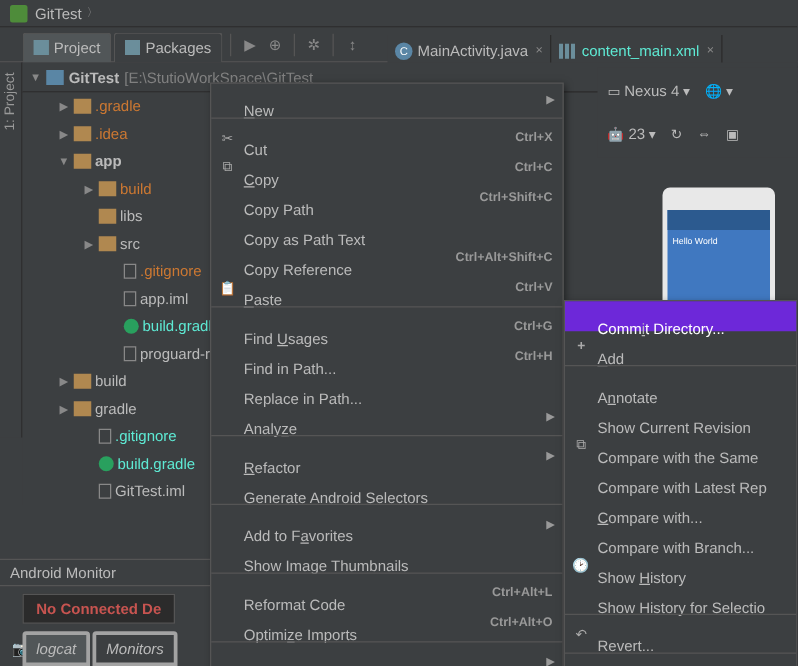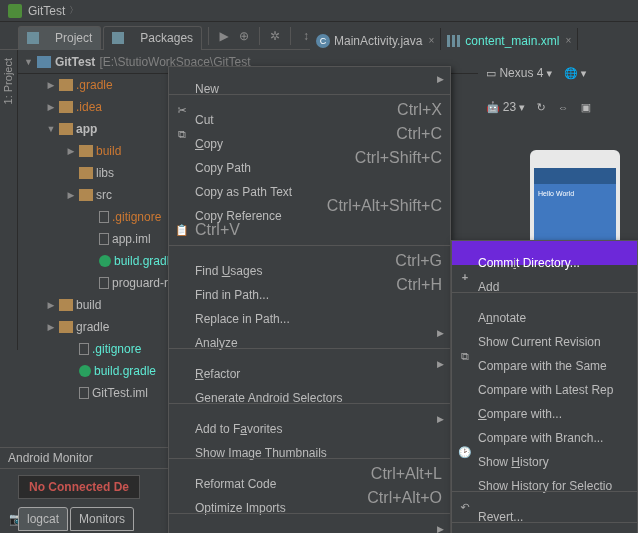--- a/index.html
+++ b/index.html
@@ -1,21 +1,21 @@
 <!DOCTYPE html>
 <html><head>
 <meta charset="utf-8">
 <style>
 * { margin: 0; padding: 0; box-sizing: border-box; font-family: "Segoe UI", Tahoma, sans-serif; font-size: 12px; color: #bbb; user-select: none; }
 body { background: #3c3f41; width: 638px; height: 533px; overflow: hidden; position: relative; }
 .titlebar { height: 22px; background: #3c3f41; border-bottom: 1px solid #2b2b2b; display: flex; align-items: center; padding: 0 8px; }
 .titlebar .icon { width: 14px; height: 14px; background: #4e8c3a; border-radius: 2px; margin-right: 6px; }
 .titlebar .chev { margin-left: 4px; color: #888; font-size: 9px; }
 .tabbar { height: 28px; background: #3c3f41; border-bottom: 1px solid #555; display: flex; align-items: center; padding-left: 18px; gap: 2px; }
-.tabbar .ptab { display: flex; align-items: center; gap: 16px; padding: 4px 8px; border: 1px solid #555; border-bottom: none; background: #515658; border-radius: 3px 3px 0 0; height: 24px; margin-top: 4px; }
+.tabbar .ptab { display: flex; align-items: center; gap: 4px; padding: 4px 8px; border: 1px solid #555; border-bottom: none; background: #515658; border-radius: 3px 3px 0 0; height: 24px; margin-top: 4px; }
 .tabbar .ptab.inactive { background: #3c3f41; }
 .tabbar .tbicon { width: 12px; height: 12px; border: 1px solid #aaa; }
 .tabbar .tbicon.folder { background: #6b8e9b; border-color: #6b8e9b; }
 .tabbar .sep { width: 1px; height: 18px; background: #555; margin: 0 4px; }
 .tabbar .tool { width: 18px; height: 18px; display: flex; align-items: center; justify-content: center; color: #888; }
 .editor-tabs { position: absolute; top: 28px; left: 310px; right: 0; height: 26px; background: #3c3f41; border-bottom: 1px solid #2b2b2b; display: flex; align-items: center; }
 .editor-tabs .etab { display: flex; align-items: center; gap: 4px; padding: 4px 6px; border-right: 1px solid #2b2b2b; height: 100%; }
 .editor-tabs .close { color: #888; font-size: 10px; margin-left: 2px; }
 .vstrip { position: absolute; left: 0; top: 50px; width: 18px; height: 300px; background: #3c3f41; border-right: 1px solid #2b2b2b; }
 .vlabel { writing-mode: vertical-rl; transform: rotate(180deg); font-size: 11px; color: #999; padding: 8px 2px; }
@@ -32,30 +32,30 @@
 .txt-orange { color: #cc7832; }
 .txt-green { color: #5eead4; }
 .txt-gray { color: #808080; }
 .ind1 { padding-left: 28px; }
 .ind2 { padding-left: 48px; }
 .ind3 { padding-left: 68px; }
 .monitor { position: absolute; left: 0; bottom: 64px; right: 0; height: 22px; background: #3c3f41; border-top: 1px solid #555; border-bottom: 1px solid #555; display: flex; align-items: center; padding: 0 8px; }
 .noconn { position: absolute; left: 18px; bottom: 30px; height: 32px; display: flex; align-items: center; font-weight: bold; }
 .noconn span { color: #c75450; border: 1px solid #555; padding: 4px 10px; background: #2b2b2b; }
 .btabs { position: absolute; left: 18px; bottom: 0; height: 28px; display: flex; align-items: center; gap: 2px; }
-.btabs .bt { padding: 4px 8px; border: 1px solid #a3a3a3; background: #515658; border-radius: 3px 3px 0 0; }
+.btabs .bt { padding: 4px 8px; border: 3px solid #a3a3a3; background: #515658; border-radius: 3px 3px 0 0; font-style: italic; }
 .btabs .bt.inactive { background: #3c3f41; }
 .btool { position: absolute; left: 0; bottom: 0; width: 34px; height: 28px; display:flex; align-items:center; justify-content:center; }
 .context { position: absolute; background: #3c3f41; border: 1px solid #555; box-shadow: 2px 2px 6px rgba(0,0,0,.5); }
 .ctx1 { left: 168px; top: 66px; width: 283px; }
 .ctx2 { left: 451px; top: 240px; width: 187px; }
 .mi { display: flex; align-items: center; height: 24px; padding: 0 8px 0 26px; position: relative; }
 .mi.sep { height: 1px; background: #555; margin: 3px 0; padding: 0; }
 .mi .lbl { flex: 1; margin-top: 20px; }
-.mi .sc { color: #999; font-size: 16px; }
+.mi .sc { color: #999; font-size: 10px; font-weight: bold; }
 .mi .ar { color: #999; font-size: 9px; position:absolute; right:6px; }
 .mi .lic { position: absolute; left: 6px; width: 14px; height: 14px; display:flex; align-items:center; justify-content:center; color:#aaa; font-size:11px; }
 .mi.hl { background: #6d28d9; color: #fff; }
 .mi.hl .lbl, .mi.hl .ar, .mi.hl .sc { color: #fff; }
 .mi u { text-decoration: underline; }
 .right-tools { position: absolute; right: 0; top: 54px; width: 160px; height: 72px; background: #3c3f41; display:flex; flex-wrap:wrap; align-items:center; gap:4px; padding:4px; }
 .rtool { display:flex; align-items:center; gap:3px; padding:2px 4px; color:#bbb; font-size:11px; }
 .preview { position: absolute; right: 18px; top: 150px; width: 90px; height: 160px; background: #e8e8e8; border-radius: 6px; }
 .preview .inner { position:absolute; top:18px; left:4px; right:4px; bottom:18px; background:#4078c0; }
 .preview .bar { position:absolute; top:18px; left:4px; right:4px; height:16px; background:#2c5a8f; }
@@ -242,20 +242,21 @@
     </div>
   <div class="mi">
       <span class="lbl">Copy as Path Text</span>
     </div>
   <div class="mi">
       <span class="lbl">Copy Reference</span>
       <span class="sc">Ctrl+Alt+Shift+C</span>
     </div>
   <div class="mi">
       <span class="lic">📋</span>
+      <span class="lbl"><u>P</u>aste</span>
       <span class="sc">Ctrl+V</span>
     </div>
   <div class="mi sep"></div>
   <div class="mi">
       <span class="lbl">Find <u>U</u>sages</span>
       <span class="sc">Ctrl+G</span>
     </div>
   <div class="mi">
       <span class="lbl">Find in Path...</span>
       <span class="sc">Ctrl+H</span>

